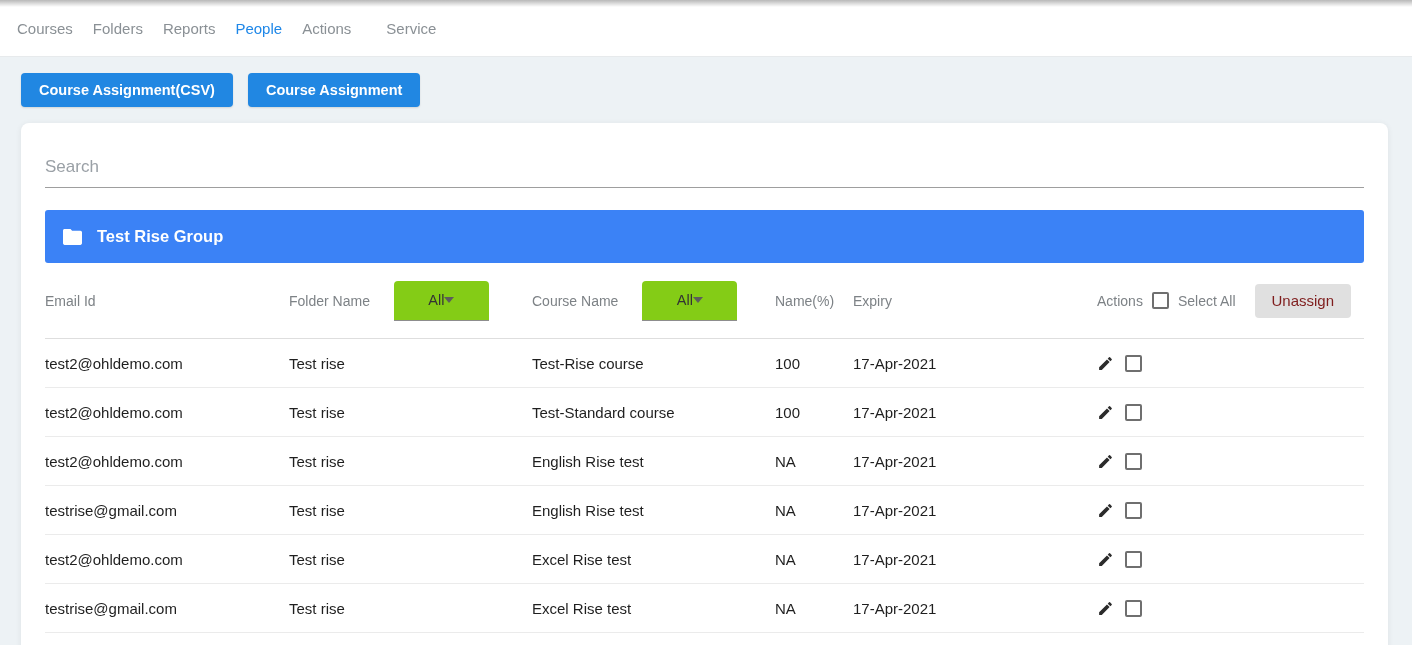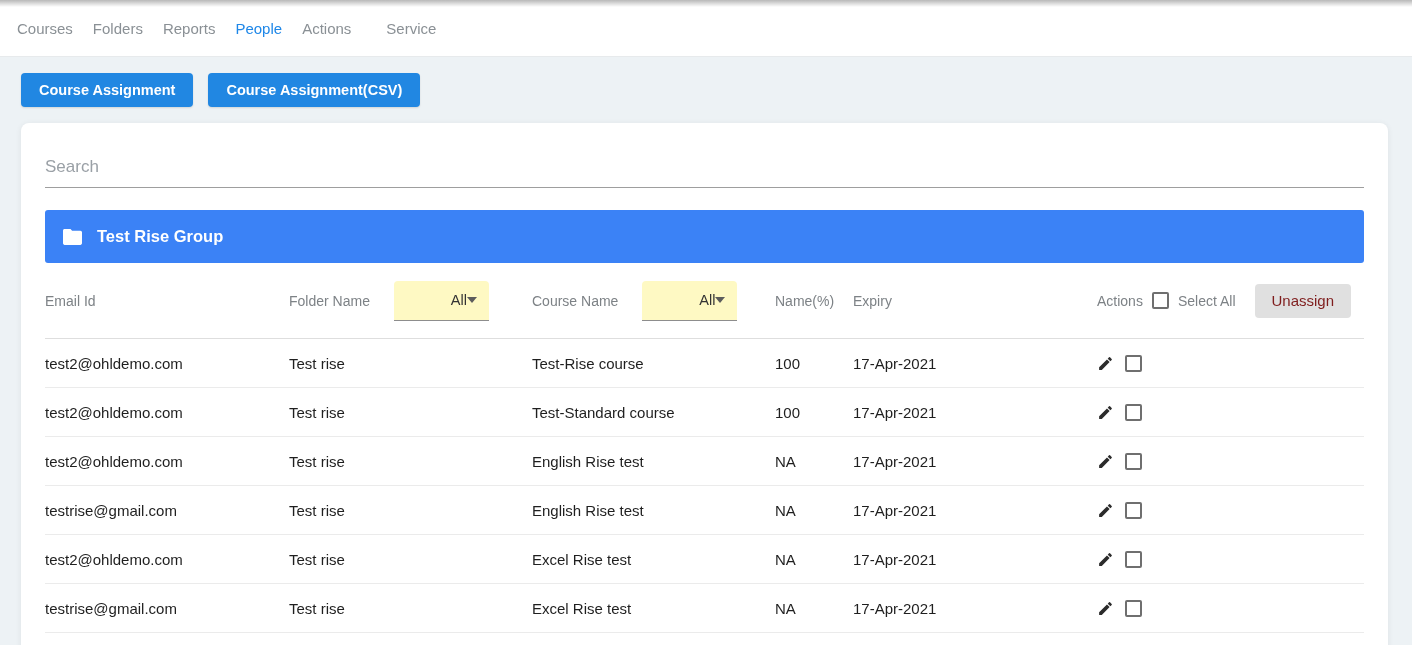--- a/index.html
+++ b/index.html
@@ -56,23 +56,23 @@
     display: grid;
     grid-template-columns: 244px 243px 243px 78px 244px 267px;
     align-items: center;
   }
   .thead {
     height: 76px; border-bottom: 1px solid #dedede;
   }
   .th-label { font-size: 14px; color: #7d8286; }
   .filter-cell { display: flex; align-items: center; gap: 24px; }
   .select-box {
-    width: 95px; height: 40px; background: #fef9c3;
+    width: 95px; height: 40px; background: #84cc16;
     border-bottom: 1px solid #8d8d8d; border-radius: 4px 4px 0 0;
-    display: flex; align-items: center; justify-content: flex-end;
+    display: flex; align-items: center; justify-content: center;
     padding: 0 12px; cursor: pointer; flex: 0 0 auto;
   }
   .select-value { font-size: 14.5px; color: #333; }
   .caret {
     width: 0; height: 0;
     border-left: 5px solid transparent; border-right: 5px solid transparent;
     border-top: 6px solid #5c5c5c;
   }
   .actions-head { display: flex; align-items: center; gap: 9px; }
   .checkbox {
@@ -97,22 +97,22 @@
 <div class="topbar">
   <a class="nav-item">Courses</a>
   <a class="nav-item">Folders</a>
   <a class="nav-item">Reports</a>
   <a class="nav-item active">People</a>
   <a class="nav-item">Actions</a>
   <a class="nav-item spaced">Service</a>
 </div>
 
 <div class="btn-row">
+  <button class="btn-primary">Course Assignment(CSV)</button>
   <button class="btn-primary">Course Assignment</button>
-  <button class="btn-primary">Course Assignment(CSV)</button>
 </div>
 
 <div class="card">
 
   <input class="search-input" type="text" placeholder="Search" style="">
 
   <div class="group-bar">
     <span class="icon-btn">
       <svg width="19" height="16" viewBox="0 0 24 20" fill="#ffffff">
         <path d="M9.5 0H2C.9 0 0 .9 0 2v16c0 1.1.9 2 2 2h20c1.1 0 2-.9 2-2V4c0-1.1-.9-2-2-2H11.5L9.5 0z"></path>

